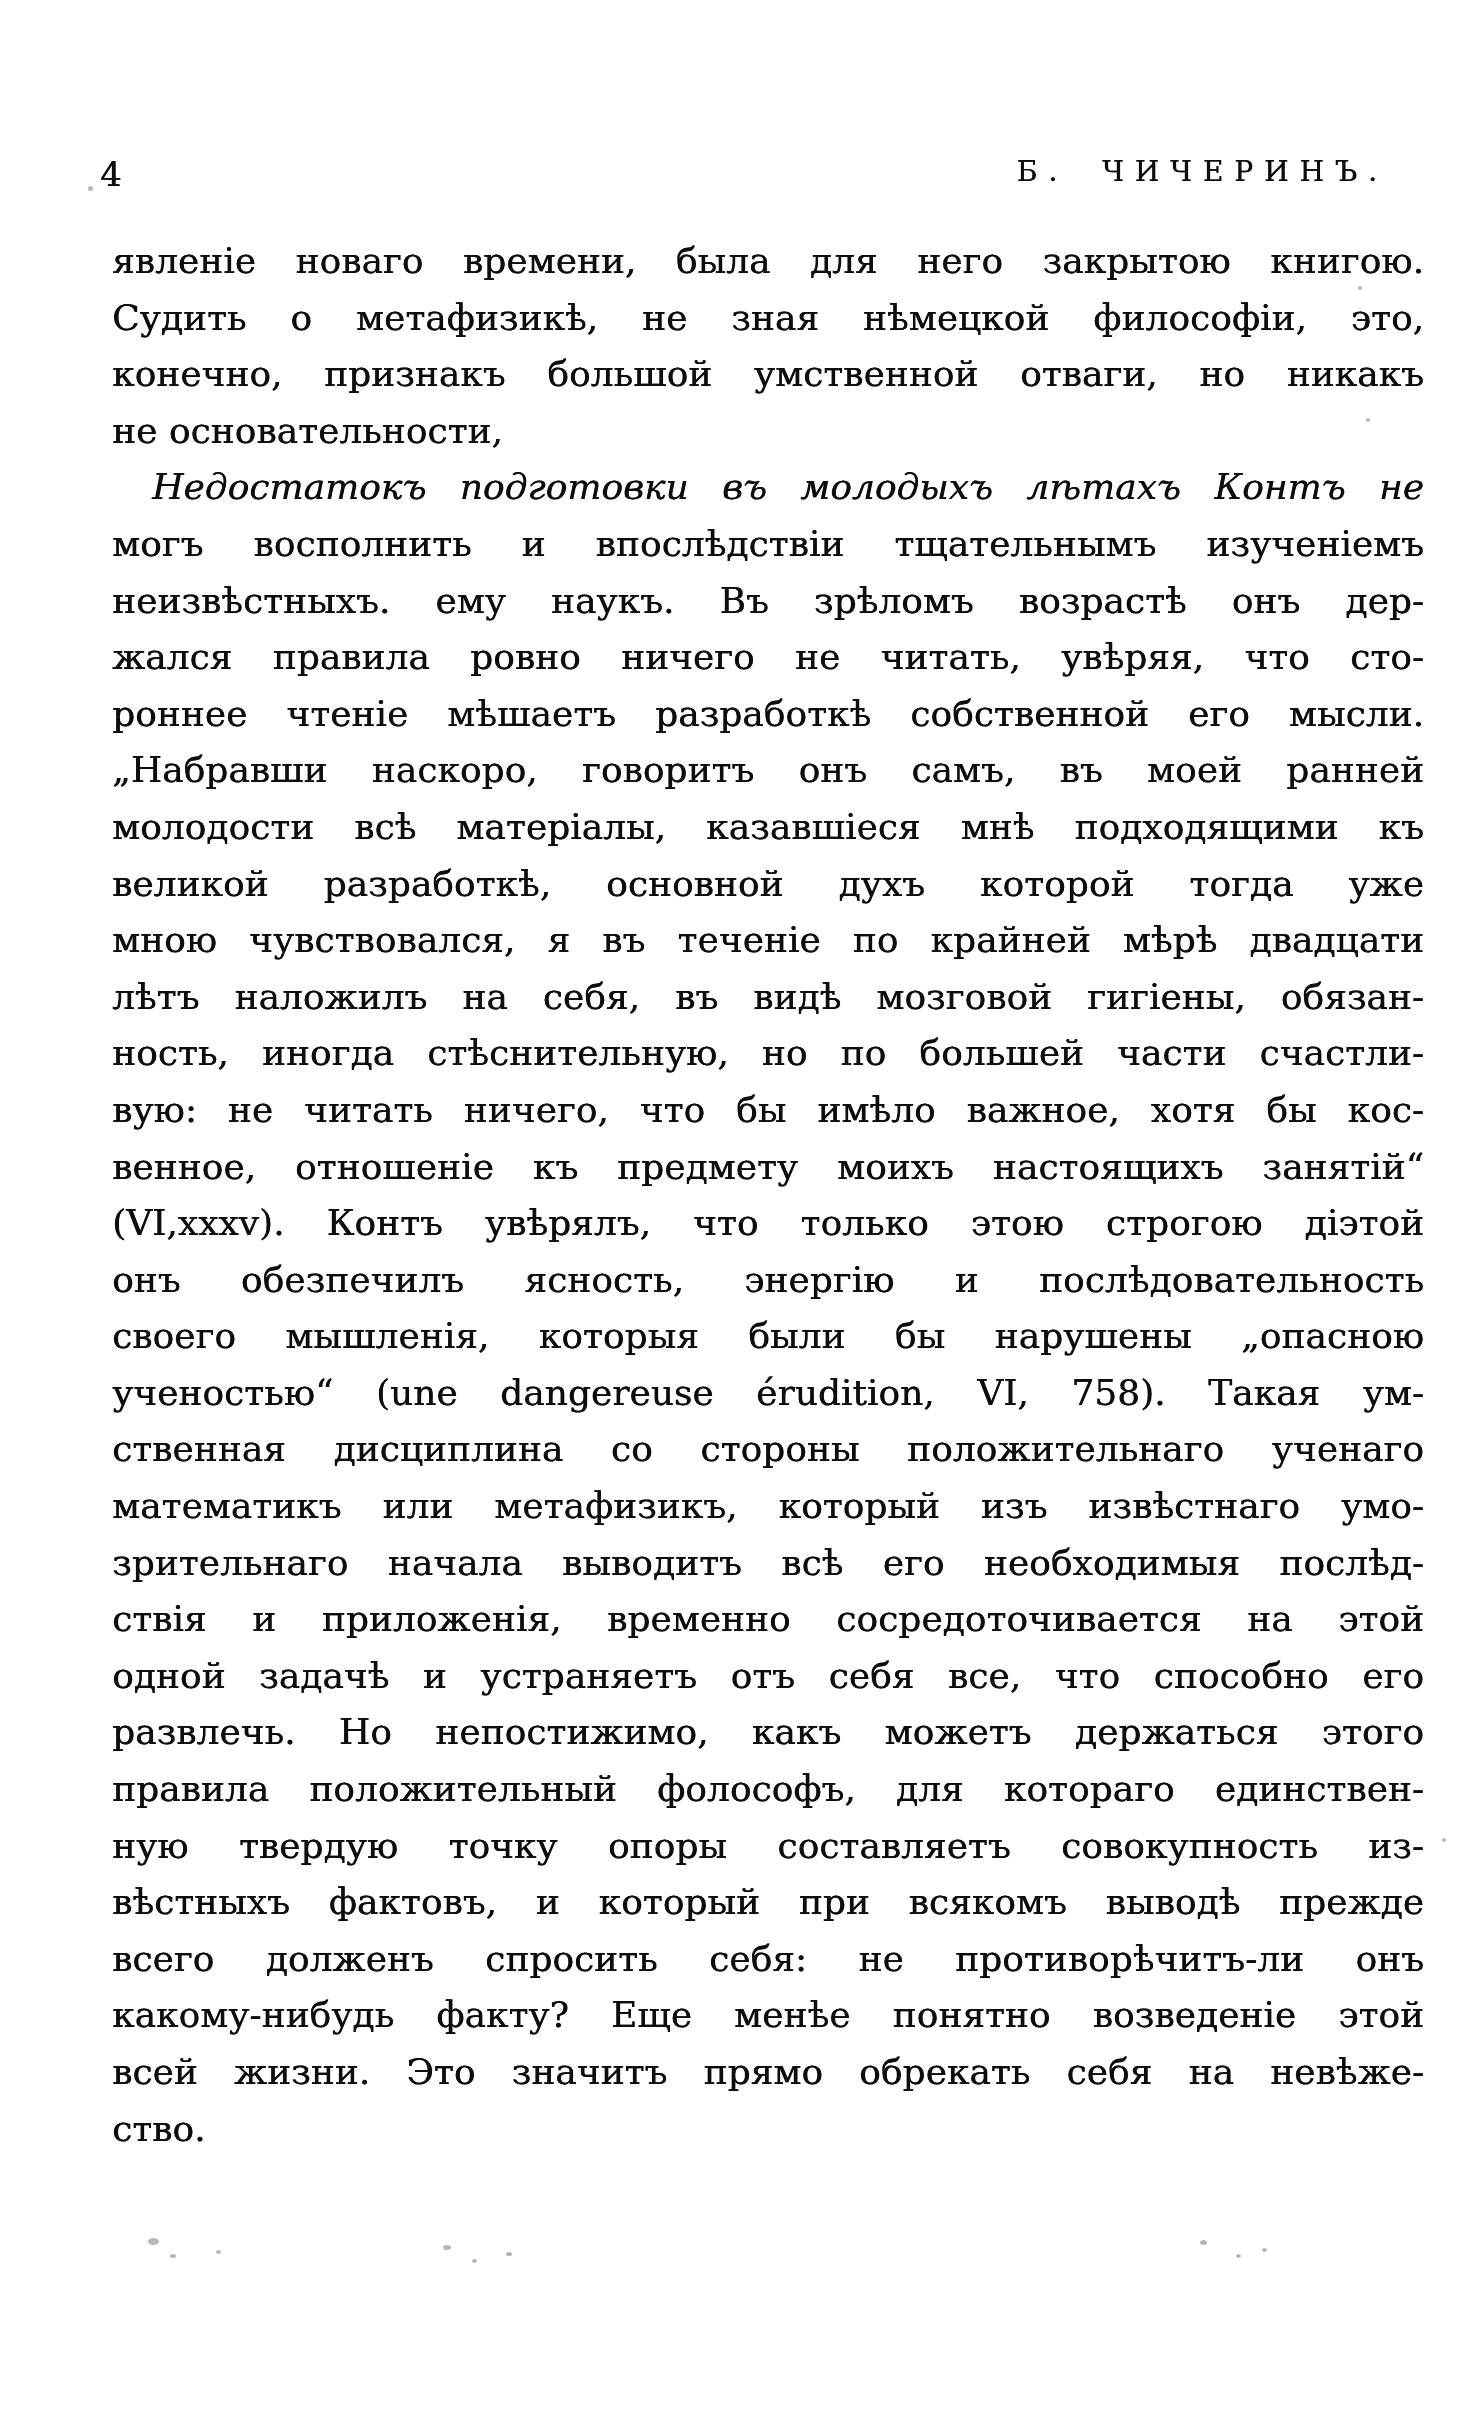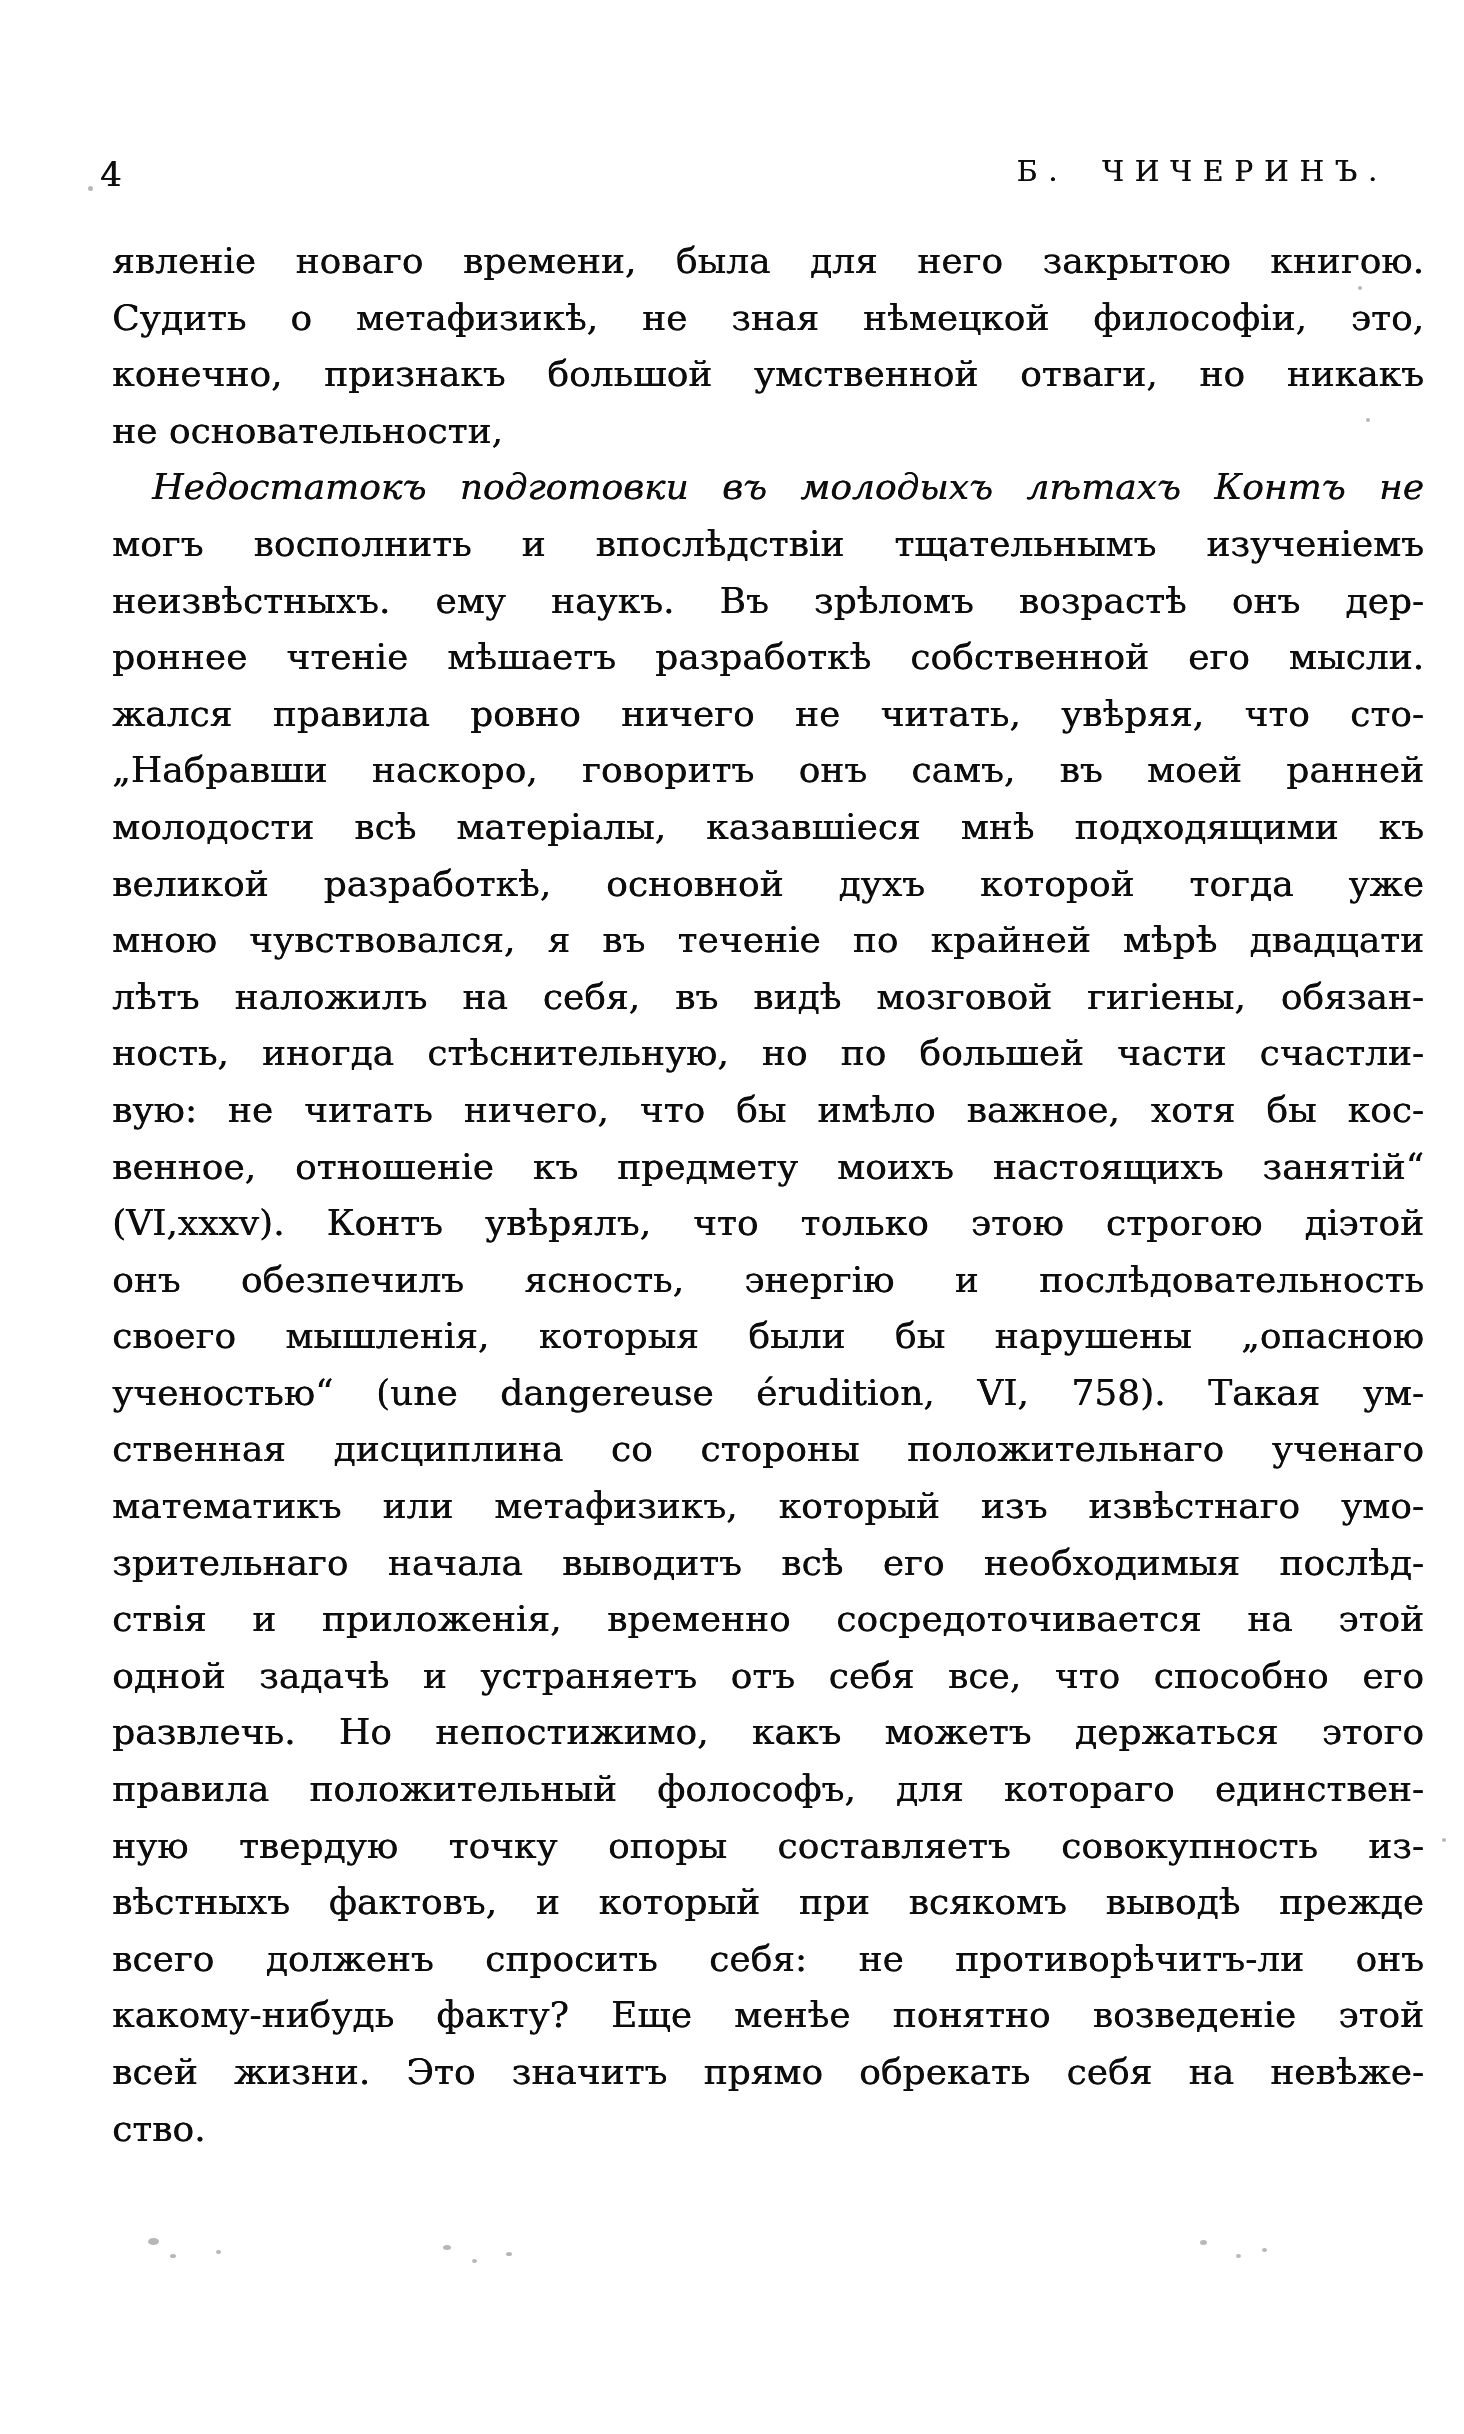--- a/index.html
+++ b/index.html
@@ -80,22 +80,22 @@
   </div>
 
   <div class="text-column">
       <div class="line">явленіе новаго времени, была для него закрытою книгою.</div>
       <div class="line">Судить о метафизикѣ, не зная нѣмецкой философіи, это,</div>
       <div class="line">конечно, признакъ большой умственной отваги, но никакъ</div>
       <div class="line end">не основательности,</div>
       <div class="line indent">Недостатокъ подготовки въ молодыхъ лѣтахъ Контъ не</div>
       <div class="line">могъ восполнить и впослѣдствіи тщательнымъ изученіемъ</div>
       <div class="line">неизвѣстныхъ. ему наукъ. Въ зрѣломъ возрастѣ онъ дер-</div>
+      <div class="line">жался правила ровно ничего не читать, увѣряя, что сто-</div>
       <div class="line">роннее чтеніе мѣшаетъ разработкѣ собственной его мысли.</div>
-      <div class="line">жался правила ровно ничего не читать, увѣряя, что сто-</div>
       <div class="line">„Набравши наскоро, говоритъ онъ самъ, въ моей ранней</div>
       <div class="line">молодости всѣ матеріалы, казавшіеся мнѣ подходящими къ</div>
       <div class="line">великой разработкѣ, основной духъ которой тогда уже</div>
       <div class="line">мною чувствовался, я въ теченіе по крайней мѣрѣ двадцати</div>
       <div class="line">лѣтъ наложилъ на себя, въ видѣ мозговой гигіены, обязан-</div>
       <div class="line">ность, иногда стѣснительную, но по большей части счастли-</div>
       <div class="line">вую: не читать ничего, что бы имѣло важное, хотя бы кос-</div>
       <div class="line">венное, отношеніе къ предмету моихъ настоящихъ занятій“</div>
       <div class="line">(VI,xxxv). Контъ увѣрялъ, что только этою строгою діэтой</div>
       <div class="line">онъ обезпечилъ ясность, энергію и послѣдовательность</div>

